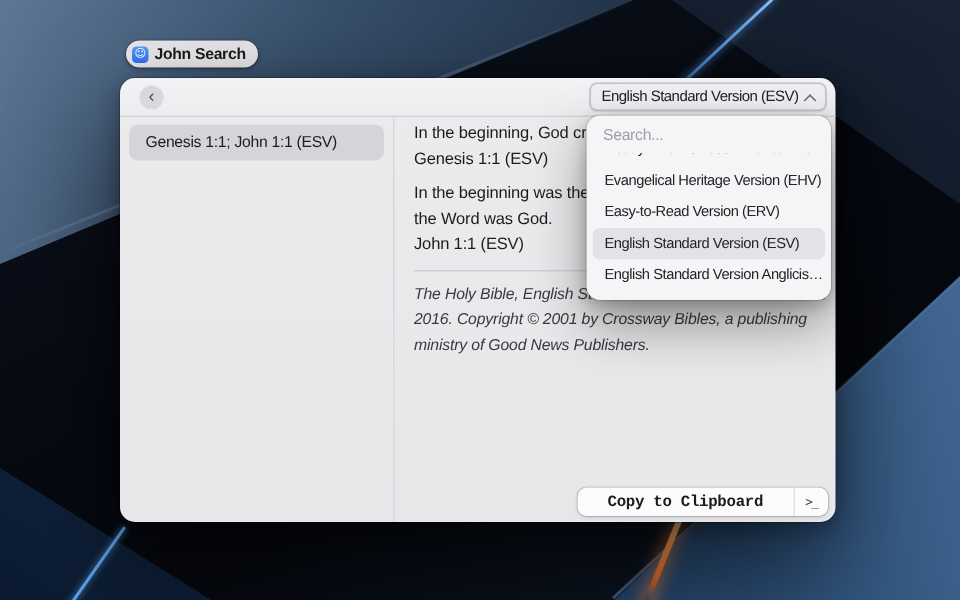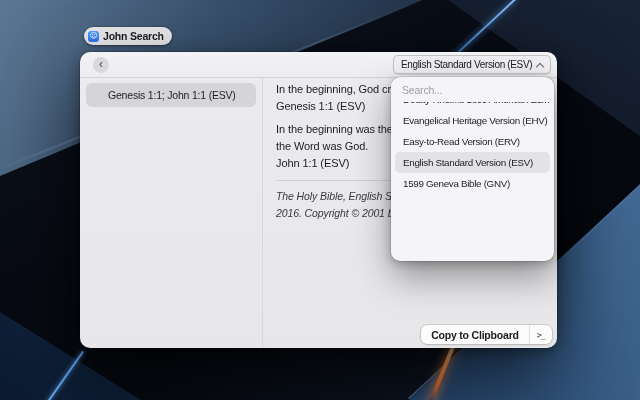--- a/index.html
+++ b/index.html
@@ -62,39 +62,39 @@
   .select{left:313px;top:3px;width:158px;height:19px;border-radius:5px;background:#efeff1;
     border:.5px solid #c2c2c7;box-shadow:0 .5px 1px rgba(0,0,0,.10);
     display:flex;align-items:center;padding:0 7px;}
   .select-value{flex:1;font-size:10px;letter-spacing:-.35px;color:#222225;
     white-space:nowrap;overflow:hidden;}
   .chev-up{width:6px;height:6px;border-top:1.5px solid #66666d;border-right:1.5px solid #66666d;
     transform:rotate(-45deg);margin-top:4px;flex:0 0 auto;}
   .hdiv{left:0;top:25px;width:100%;height:1px;background:#d3d3d7;}
   .vdiv{left:182px;top:26px;width:1px;bottom:0;background:#d8d8db;}
   .side-item{left:6px;top:31px;width:170px;height:24px;border-radius:6px;background:#d5d5d9;
-    font-size:10.5px;letter-spacing:-.2px;color:#1d1d20;line-height:24px;padding:0 22px;
+    font-size:10.5px;letter-spacing:-.2px;color:#1d1d20;line-height:24px;padding:0 11px;
     white-space:nowrap;overflow:hidden;}
   .content{left:196px;top:29px;width:276px;height:246px;overflow:hidden;
     font-size:11px;letter-spacing:-.1px;color:#1c1c1f;}
   .vline,.vcite{white-space:nowrap;line-height:17px;}
   .pgap{height:6px;}
   .crule{height:1px;background:#d1d1d5;margin:8px 0 7px;}
   .copyright div{font-style:italic;line-height:17px;font-size:10.5px;color:#3a3a3e;
     white-space:nowrap;}
   .copy-wrap{right:5px;bottom:4px;height:19px;display:flex;align-items:stretch;
     background:#fcfcfd;border-radius:6px;overflow:hidden;
     box-shadow:0 0 0 .5px rgba(0,0,0,.20),0 1px 3px rgba(0,0,0,.14);}
-  .copy-btn{padding:0 10px;display:flex;align-items:center;font-size:10.5px;
-    letter-spacing:-.2px;font-weight:700;color:#1b1b1e;}
+  .copy-btn{padding:0 20px;display:flex;align-items:center;font-size:10.5px;
+    letter-spacing:-.2px;font-weight:700;color:#1b1b1e;font-family:Liberation Mono, monospace;}
   .kbd-badge{border-left:1px solid #e1e1e5;padding:0 7px;display:flex;align-items:center;
     font-family:"DejaVu Sans Mono",monospace;font-size:8.5px;letter-spacing:-1px;color:#3c3c40;}
 
   
-  .dropdown{left:391px;top:77px;width:163px;height:184px;border-radius:9px;background:#f5f5f7;
+  .dropdown{left:391px;top:77px;width:163px;height:123px;border-radius:9px;background:#f5f5f7;
     box-shadow:0 0 0 .5px rgba(0,0,0,.20),0 16px 36px rgba(0,0,0,.38),0 3px 10px rgba(0,0,0,.22);}
   .dd-search{height:25px;display:flex;align-items:center;padding:0 11px;
     font-size:10.5px;letter-spacing:-.2px;color:#9e9ea4;}
   .dd-viewport{position:absolute;top:25px;left:4px;right:4px;bottom:2px;overflow:hidden;}
   .dd-scroll{transform:translateY(-13px);}
   .dd-item{height:21px;line-height:21px;padding:0 8px;border-radius:5px;
     font-size:9.8px;letter-spacing:-.3px;color:#232327;white-space:nowrap;overflow:hidden;}
   .dd-item.selected{background:#e3e3e7;}
 </style>
 </head>
@@ -136,37 +136,39 @@
       <div class="vline">In the beginning, God created the heavens and the earth.</div>
       <div class="vcite">Genesis 1:1 (ESV)</div>
       <div class="pgap"></div>
       <div class="vline">In the beginning was the Word, and the Word was with God, and</div>
       <div class="vline">the Word was God.</div>
       <div class="vcite">John 1:1 (ESV)</div>
       <div class="crule"></div>
       <div class="copyright">
         <div>The Holy Bible, English Standard Version. ESV® Text Edition:</div>
         <div>2016. Copyright © 2001 by Crossway Bibles, a publishing</div>
+        <div>ministry of Good News Publishers.</div>
       </div>
     </div>
 
     <div class="abs copy-wrap">
       <div class="copy-btn">Copy to Clipboard</div>
       <div class="kbd-badge">&gt;_</div>
     </div>
   </div>
 
   <div class="abs dropdown">
     <div class="dd-search">
       <span>Search...</span>
     </div>
     <div class="dd-viewport">
       <div class="dd-scroll">
         <div class="dd-item">Douay-Rheims 1899 American Edi…</div>
         <div class="dd-item">Evangelical Heritage Version (EHV)</div>
         <div class="dd-item">Easy-to-Read Version (ERV)</div>
         <div class="dd-item selected">English Standard Version (ESV)</div>
+        <div class="dd-item">English Standard Version Anglicis…</div>
         <div class="dd-item">1599 Geneva Bible (GNV)</div>
       </div>
     </div>
   </div>
 
 </div>
 
 </body></html>

